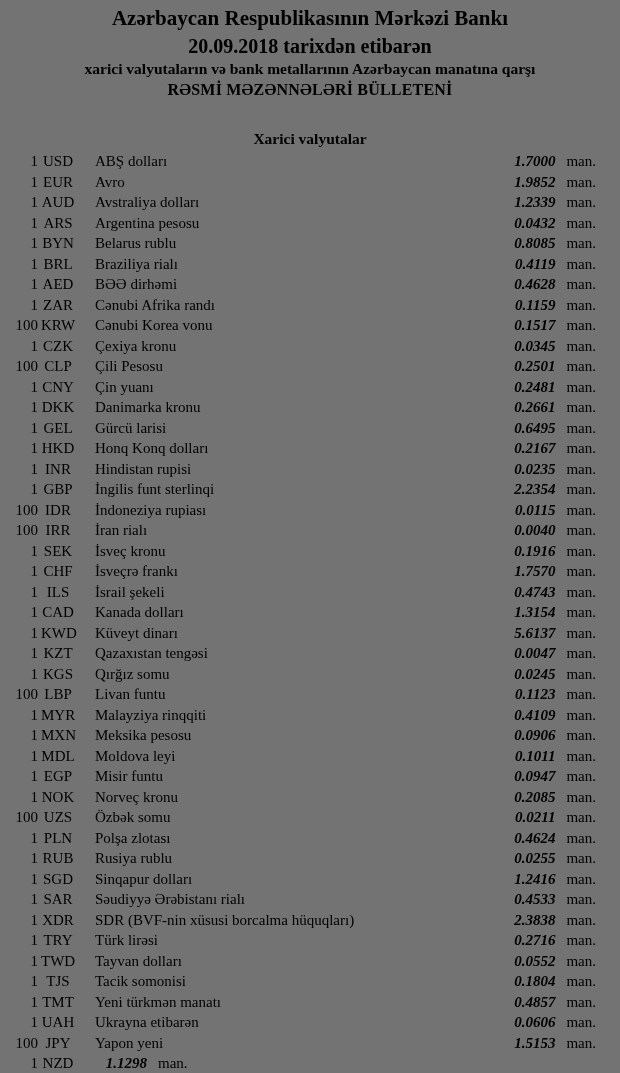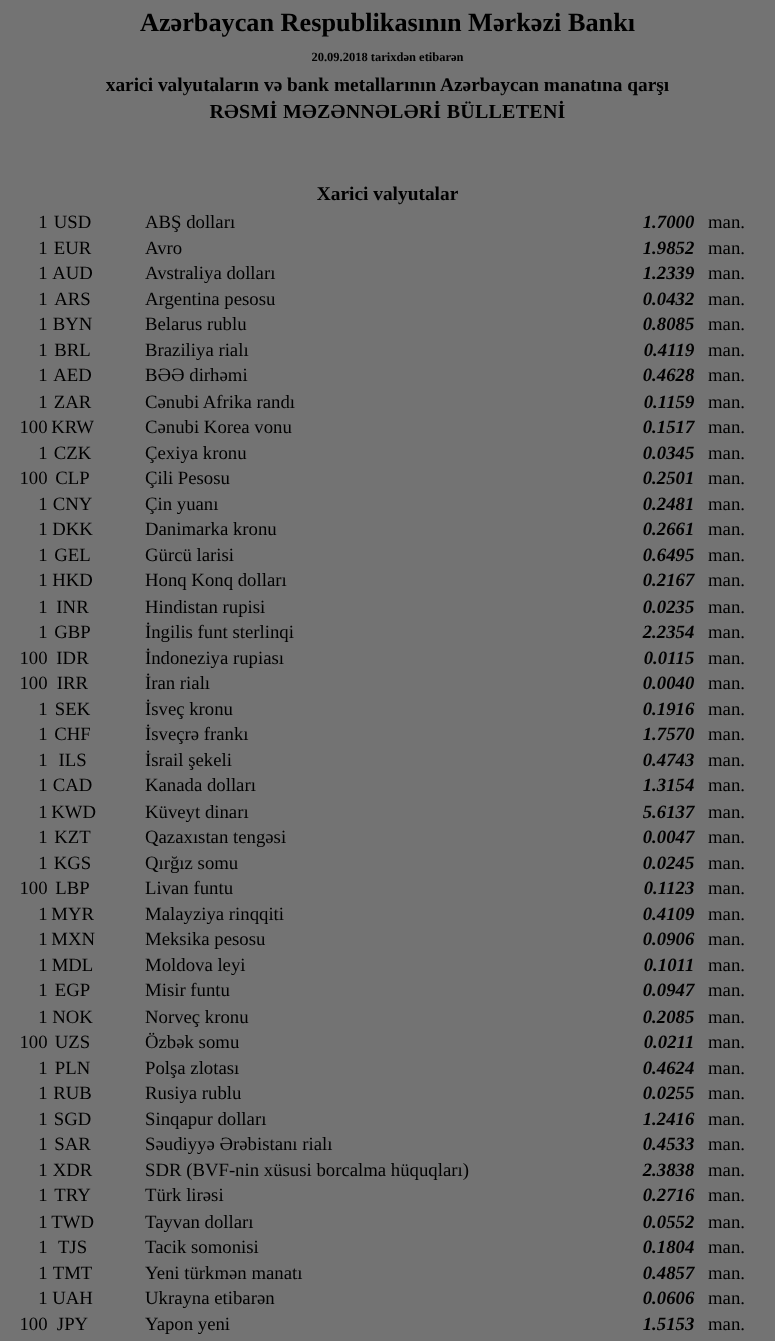--- a/index.html
+++ b/index.html
@@ -15,39 +15,39 @@
   }
   .doc-header { text-align: center; }
   .bank-title {
     padding-top: 6px;
     font-size: 21px;
     line-height: 24px;
     font-weight: bold;
   }
   .date-line {
     margin-top: 8px;
-    font-size: 10px;
+    font-size: 20px;
     line-height: 17px;
     font-weight: bold;
   }
   .subtitle {
     margin-top: 5px;
     font-size: 15.5px;
     line-height: 17px;
     font-weight: bold;
   }
   .bulletin-title {
     margin-top: 4px;
     font-size: 16px;
     line-height: 18px;
     font-weight: bold;
     letter-spacing: 0.2px;
   }
   .section-title {
-    margin-top: 48px;
+    margin-top: 31px;
     font-size: 15.5px;
     line-height: 17px;
     font-weight: bold;
     text-align: center;
   }
   .rates-table {
     margin-top: 4px;
   }
   .rate-row {
     display: flex;
@@ -63,21 +63,21 @@
     text-align: right;
   }
   .cell-code {
     width: 34px;
     flex: 0 0 34px;
     margin-left: 3px;
     text-align: center;
   }
   .cell-name {
     flex: 1 1 auto;
-    margin-left: 41px;
+    margin-left: 20px;
     text-align: left;
     white-space: nowrap;
     overflow: hidden;
   }
   .cell-rate {
     flex: 0 0 72px;
     width: 72px;
     text-align: right;
     font-weight: bold;
     font-style: italic;

